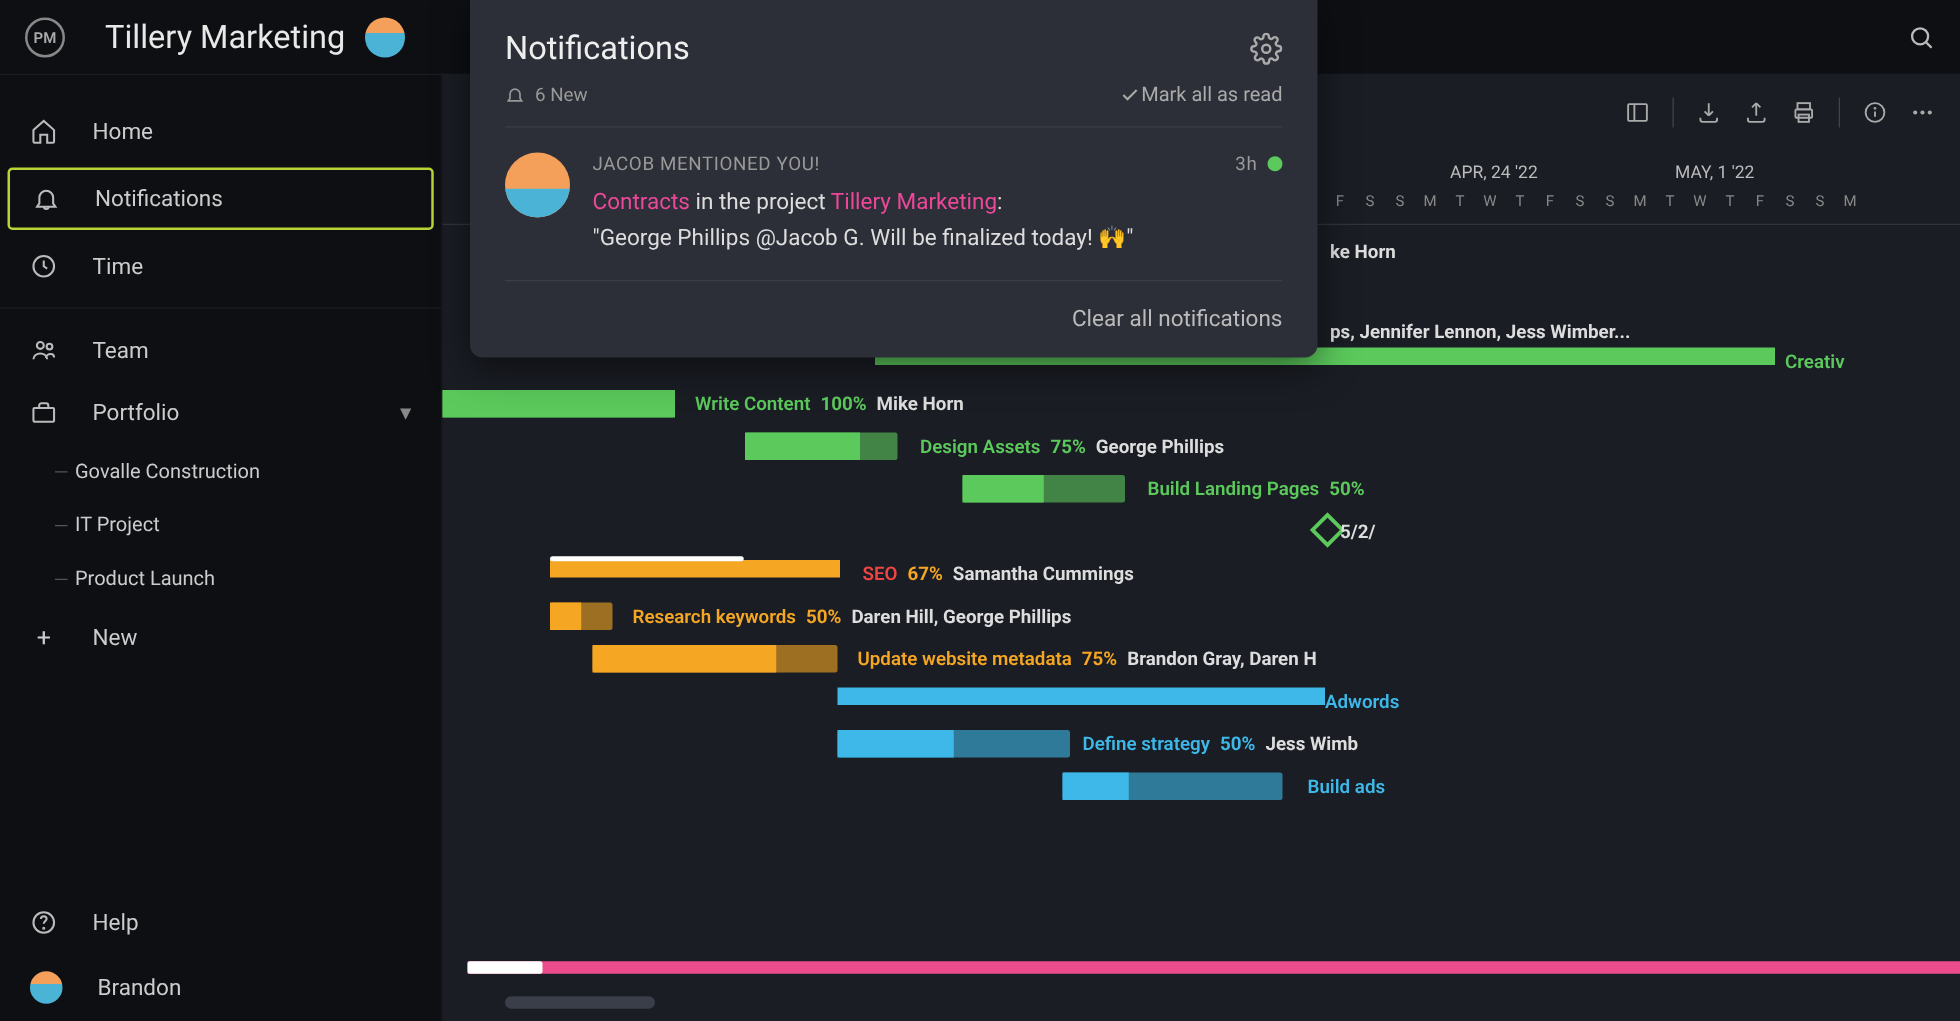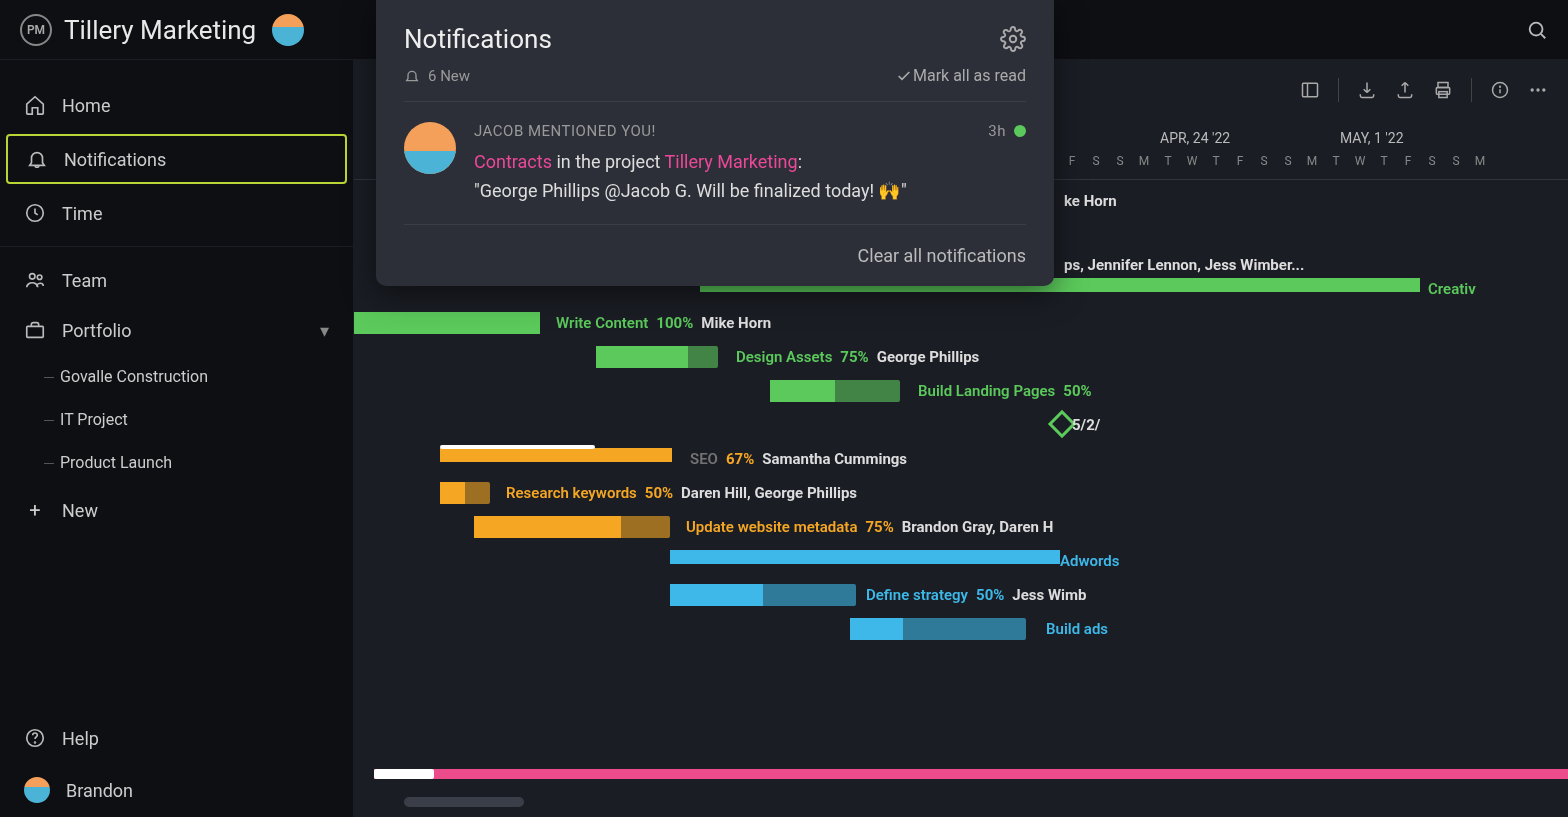--- a/index.html
+++ b/index.html
@@ -1,25 +1,25 @@
 <!DOCTYPE html>
 <html><head>
 <meta charset="utf-8">
 <style>
 *{margin:0;padding:0;box-sizing:border-box;font-family:-apple-system,BlinkMacSystemFont,"Segoe UI",Roboto,sans-serif}
 body{background:#0d0f13;color:#e0e0e0;width:1568px;height:817px;overflow:hidden;position:relative}
 .topbar{height:60px;background:#0d0f13;display:flex;align-items:center;padding:0 20px;border-bottom:1px solid #1a1d24}
-.pm-logo{width:32px;height:32px;border:2px solid #888;border-radius:50%;display:flex;align-items:center;justify-content:center;font-size:12px;font-weight:600;color:#aaa;margin-right:12px}
+.pm-logo{width:32px;height:32px;border:2px solid #888;border-radius:50%;display:flex;align-items:center;justify-content:center;font-size:12px;font-weight:600;color:#aaa;margin-right:32px}
 .project-title{font-size:26px;font-weight:400;color:#e8e8e8;margin-right:16px}
 .avatar-sm{width:32px;height:32px;border-radius:50%;background:linear-gradient(#f5a05a 0 40%,#4bb3d6 40% 100%);display:flex;align-items:center;justify-content:center}
 .topbar-right{margin-left:auto;display:flex;align-items:center;gap:16px}
 .icon{display:inline-flex;align-items:center;justify-content:center;cursor:pointer}
 .layout{display:flex;height:calc(100% - 60px)}
 .sidebar{width:354px;background:#0d0f13;border-right:1px solid #1a1d24;display:flex;flex-direction:column;padding-top:20px}
-.nav-item{display:flex;align-items:center;gap:16px;padding:14px 24px;color:#ccc;font-size:18px;cursor:pointer}
+.nav-item{display:flex;align-items:center;gap:28px;padding:14px 24px;color:#ccc;font-size:18px;cursor:pointer}
 .nav-item.active{border:2px solid #b8d435;border-radius:4px;margin:4px 6px;padding:12px 18px}
 .nav-item .chev{margin-left:auto;color:#888}
 .sub-item{padding:12px 24px 12px 60px;color:#ccc;font-size:16px;cursor:pointer;position:relative}
 .sub-item::before{content:"";position:absolute;left:44px;top:50%;width:10px;height:1px;background:#555}
 .sidebar-divider{height:1px;background:#1a1d24;margin:8px 0}
 .sidebar-footer{margin-top:auto}
 .main{flex:1;position:relative;background:#1a1d24;overflow:hidden}
 .toolbar{position:absolute;top:18px;right:20px;display:flex;align-items:center;gap:18px;color:#aaa}
 .toolbar .vdiv{width:1px;height:24px;background:#444}
 .timeline-header{position:absolute;top:70px;left:0;right:0;height:50px;border-bottom:1px solid #30343d}
@@ -260,21 +260,21 @@
           <div class="milestone" style="left: 698px; top: 0px;"></div>
           <div class="bar-label" style="left: 718px; top: 0px;">
             <span class="bar-assignee">5/2/</span>
           </div>
         </div>
         <div class="bar-row" style="top: 258px;">
           <div class="summary-bar" style="left: 86px; width: 232px; background: rgb(245, 166, 35); color: rgb(245, 166, 35);">
             <div style="position: absolute; left: 0px; top: -3px; height: 4px; width: 155.44px; background: rgb(255, 255, 255); border-radius: 2px;"></div>
           </div>
           <div class="bar-label" style="left: 336px; top: 0px;">
-            <span style="color: #737373;">SEO</span>
+            <span style="color: #ef4444;">SEO</span>
             <span class="bar-pct" style="color: rgb(245, 166, 35);">67%</span>
             <span class="bar-assignee">Samantha Cummings</span>
           </div>
         </div>
         <div class="bar-row" style="top: 292px;">
           <div class="bar" style="left: 86px; width: 50px; background: rgba(245, 166, 35, 0.6);">
             <div style="position: absolute; left: 0px; top: 0px; bottom: 0px; width: 25px; background: rgb(245, 166, 35);"></div>
           </div>
           <div class="bar-label" style="left: 152px; top: 0px;">
             <span style="color: rgb(245, 166, 35);">Research keywords</span>

